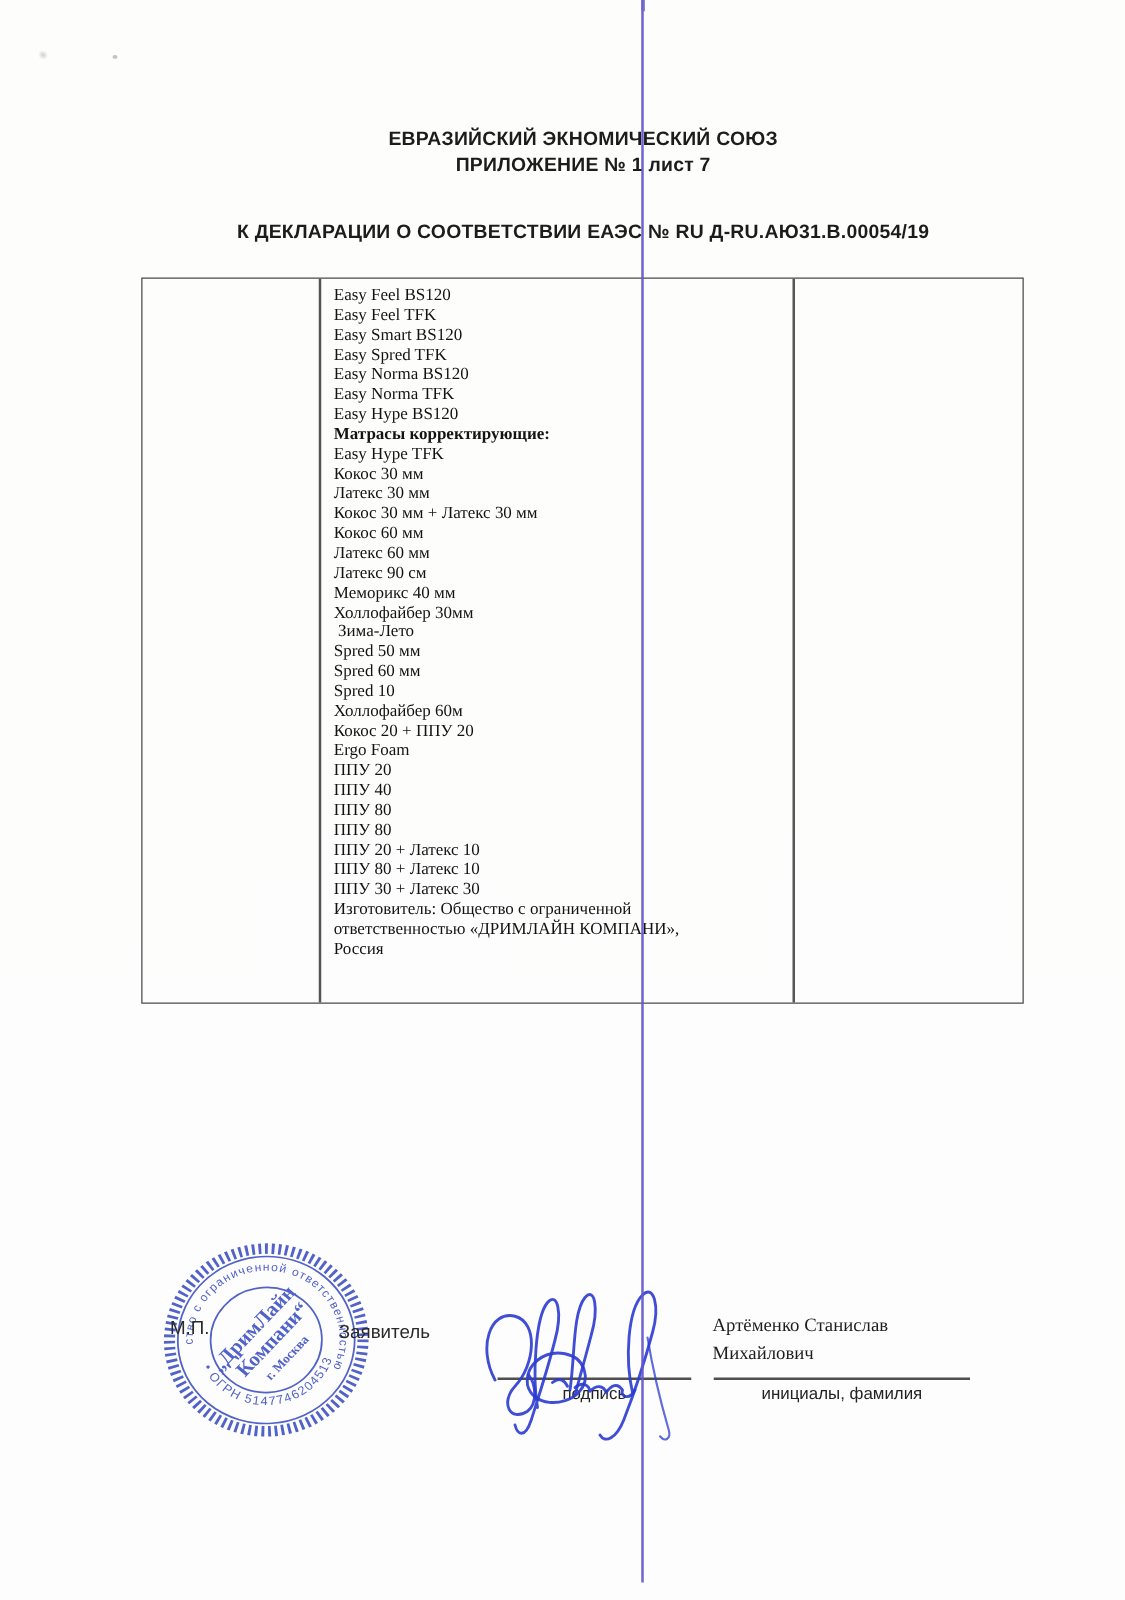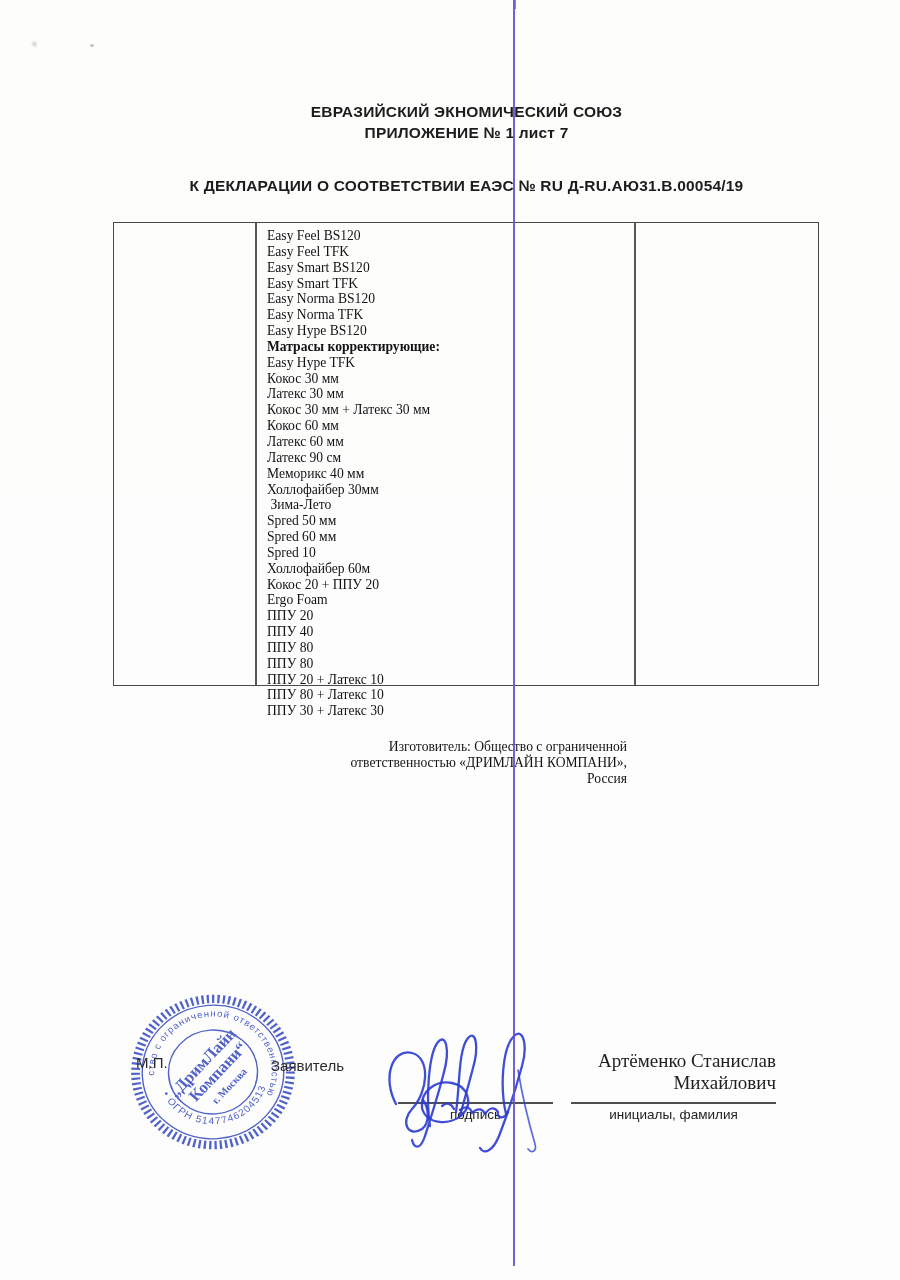--- a/index.html
+++ b/index.html
@@ -48,35 +48,35 @@
     font-weight:bold; font-size:15.5px; letter-spacing:.2px;
     color:#1c1c1c; white-space:nowrap; z-index:5;
   }
   .hdr1 { top:103px; }
   .hdr2 { top:124px; }
   .hdr3 { top:177px; }
 
   
   .doc-table {
     position:absolute; left:113px; top:222px;
-    width:706px; height:464px;
+    width:706px; height:581px;
     border:1.7px solid #4a4a4a;
     z-index:10;
   }
   .col-line { position:absolute; top:0; width:1.6px; height:100%; background:#565656; }
   .col-line.c1 { left:141px; }
   .col-line.c2 { left:520px; }
   .cell-products {
     position:absolute; left:153px; top:5px; width:360px;
     font-family:"Liberation Serif", serif;
     font-size:13.6px; line-height:15.85px; color:#131313;
   }
   .pline { white-space:pre; }
   .pline.bold { font-weight:bold; }
-  .manufacturer { margin-top:20px;text-align:right; }
+  .manufacturer { margin-top:0; }
 
   
   .mp-label, .applicant-label {
     position:absolute; font-family:"Liberation Sans", sans-serif;
     font-size:15px; color:#2a2a2a; z-index:20; white-space:nowrap;
   }
   .mp-label { left:136px; top:1054px; }
   .applicant-label { left:271px; top:1057px; }
 
   .sig-line, .name-line {
@@ -87,22 +87,22 @@
 
   .sig-caption, .name-caption {
     position:absolute; top:1107px; text-align:center;
     font-family:"Liberation Sans", sans-serif; font-size:13.5px; color:#232323; z-index:6;
   }
   .sig-caption  { left:398px; width:155px; }
   .name-caption { left:571px; width:205px; }
 
   .name-block {
     position:absolute; left:570px; top:1050px; width:206px;
-    text-align:right; font-family:"Liberation Serif", serif;
-    font-size:19px; line-height:22px; color:#1e1e1e; z-index:6;
+    text-align:left; font-family:"Liberation Serif", serif;
+    font-size:15px; line-height:22px; color:#1e1e1e; z-index:6;
   }
 
   
   .stamp {
     position:absolute; left:124px; top:988px; width:178px; height:168px;
     z-index:15; opacity:.88; transform:rotate(-4deg);
   }
   .stamp svg { width:100%; height:100%; color:var(--stamp-blue,#3a4dc2); }
   .ring-text { font-family:"Liberation Sans", sans-serif; font-size:11px; letter-spacing:1.1px; }
   .ring-text-b { font-family:"Liberation Sans", sans-serif; font-size:11.5px; letter-spacing:1.3px; }
@@ -133,21 +133,21 @@
   <div class="hdr hdr3">К ДЕКЛАРАЦИИ О СООТВЕТСТВИИ ЕАЭС № RU Д-RU.АЮ31.В.00054/19</div>
 
   <div class="doc-table">
     <div class="col-line c1"></div>
     <div class="col-line c2"></div>
     <div class="cell-products">
       <div>
           <div class="pline">Easy Feel BS120</div>
           <div class="pline">Easy Feel TFK</div>
           <div class="pline">Easy Smart BS120</div>
-          <div class="pline">Easy Smart TFK</div>
+          <div class="pline">Easy Spred TFK</div>
           <div class="pline">Easy Norma BS120</div>
           <div class="pline">Easy Norma TFK</div>
           <div class="pline">Easy Hype BS120</div>
           <div class="pline bold">Матрасы корректирующие:</div>
           <div class="pline">Easy Hype TFK</div>
           <div class="pline">Кокос 30 мм</div>
           <div class="pline">Латекс 30 мм</div>
           <div class="pline">Кокос 30 мм + Латекс 30 мм</div>
           <div class="pline">Кокос 60 мм</div>
           <div class="pline">Латекс 60 мм</div>

